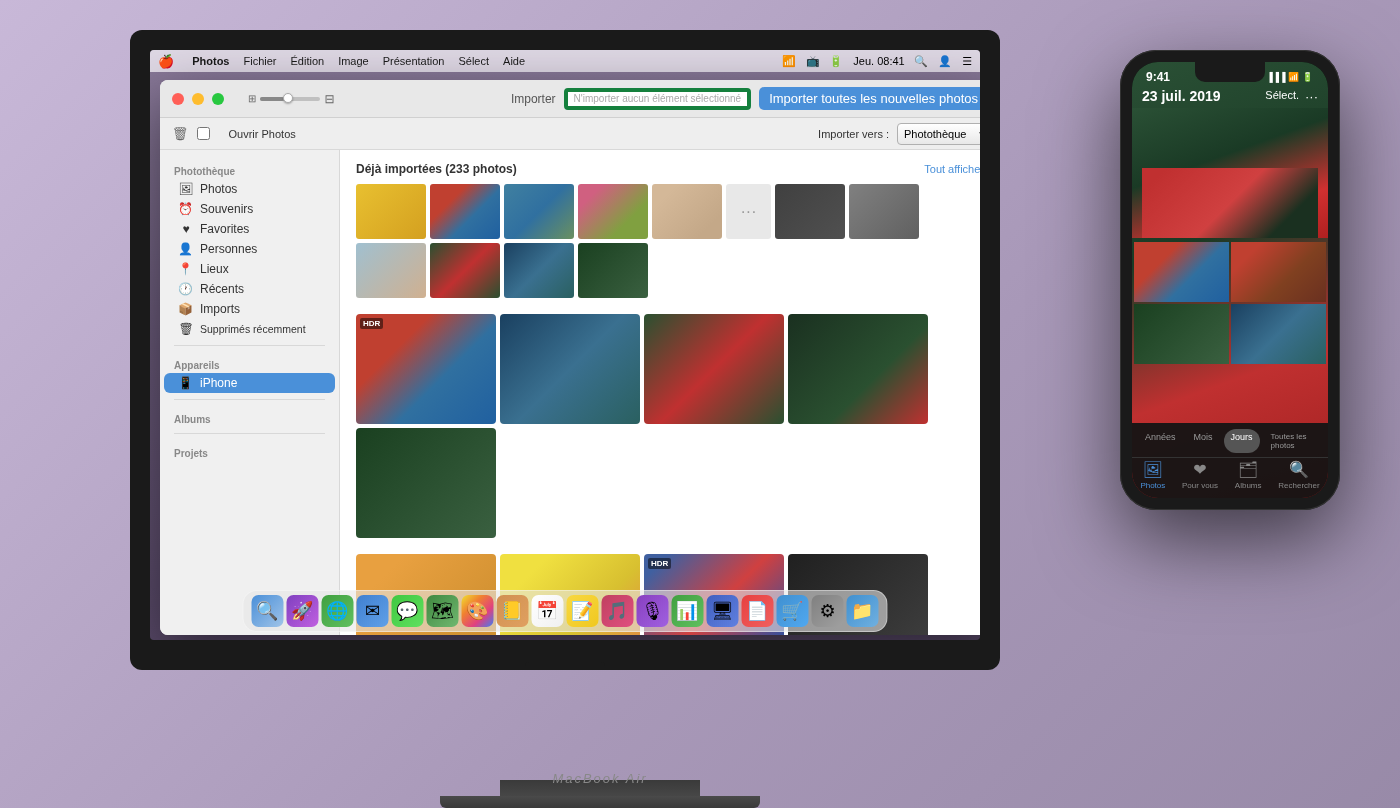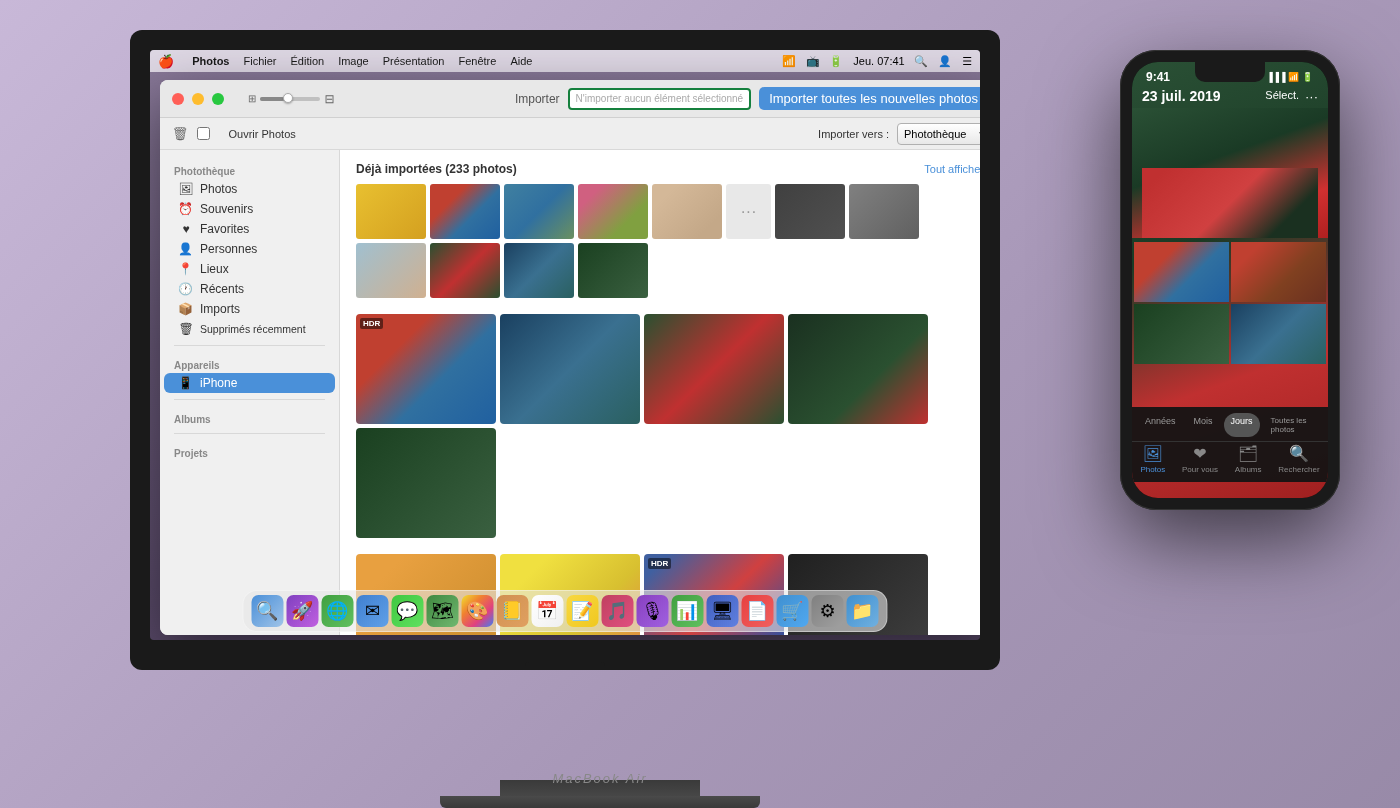--- a/index.html
+++ b/index.html
@@ -115,21 +115,21 @@
     .import-label {
       font-size: 12px;
       color: #555;
       margin-left: auto;
     }
 
     .import-status-field {
       flex: 1;
       max-width: 220px;
       height: 22px;
-      border: 2px solid #15803d;
+      border: 4px solid #15803d;
       border-radius: 4px;
       background: #fff;
       font-size: 11px;
       color: #888;
       padding: 0 6px;
       display: flex;
       align-items: center;
     }
 
     .import-btn {
@@ -462,21 +462,21 @@
       gap: 2px;
       padding: 2px;
     }
 
     .iphone-grid-cell {
       overflow: hidden;
     }
 
     .iphone-bottom-tabs {
       position: absolute;
-      bottom: 16px;
+      bottom: 0;
       left: 0;
       right: 0;
       background: rgba(20,20,20,0.95);
       padding: 4px 0;
     }
 
     .iphone-view-tabs {
       display: flex;
       justify-content: center;
       gap: 4px;
@@ -604,27 +604,27 @@
   <div class="macbook-screen-bezel">
     <div class="macbook-screen">
 
       <div class="menubar">
         <span class="menubar-item menubar-apple">🍎</span>
         <span class="menubar-item bold">Photos</span>
         <span class="menubar-item">Fichier</span>
         <span class="menubar-item">Édition</span>
         <span class="menubar-item">Image</span>
         <span class="menubar-item">Présentation</span>
-        <span class="menubar-item">Fenêtre</span>
+        <span class="menubar-item">Sélect</span>
         <span class="menubar-item">Aide</span>
         <div class="menubar-right">
           <span>📶</span>
           <span>📺</span>
           <span>🔋</span>
-          <span>Jeu. 07:41</span>
+          <span>Jeu. 08:41</span>
           <span>🔍</span>
           <span>👤</span>
           <span>☰</span>
         </div>
       </div>
 
       <div class="photos-window">
 
         <div class="window-titlebar">
           <div class="traffic-light tl-red"></div>

